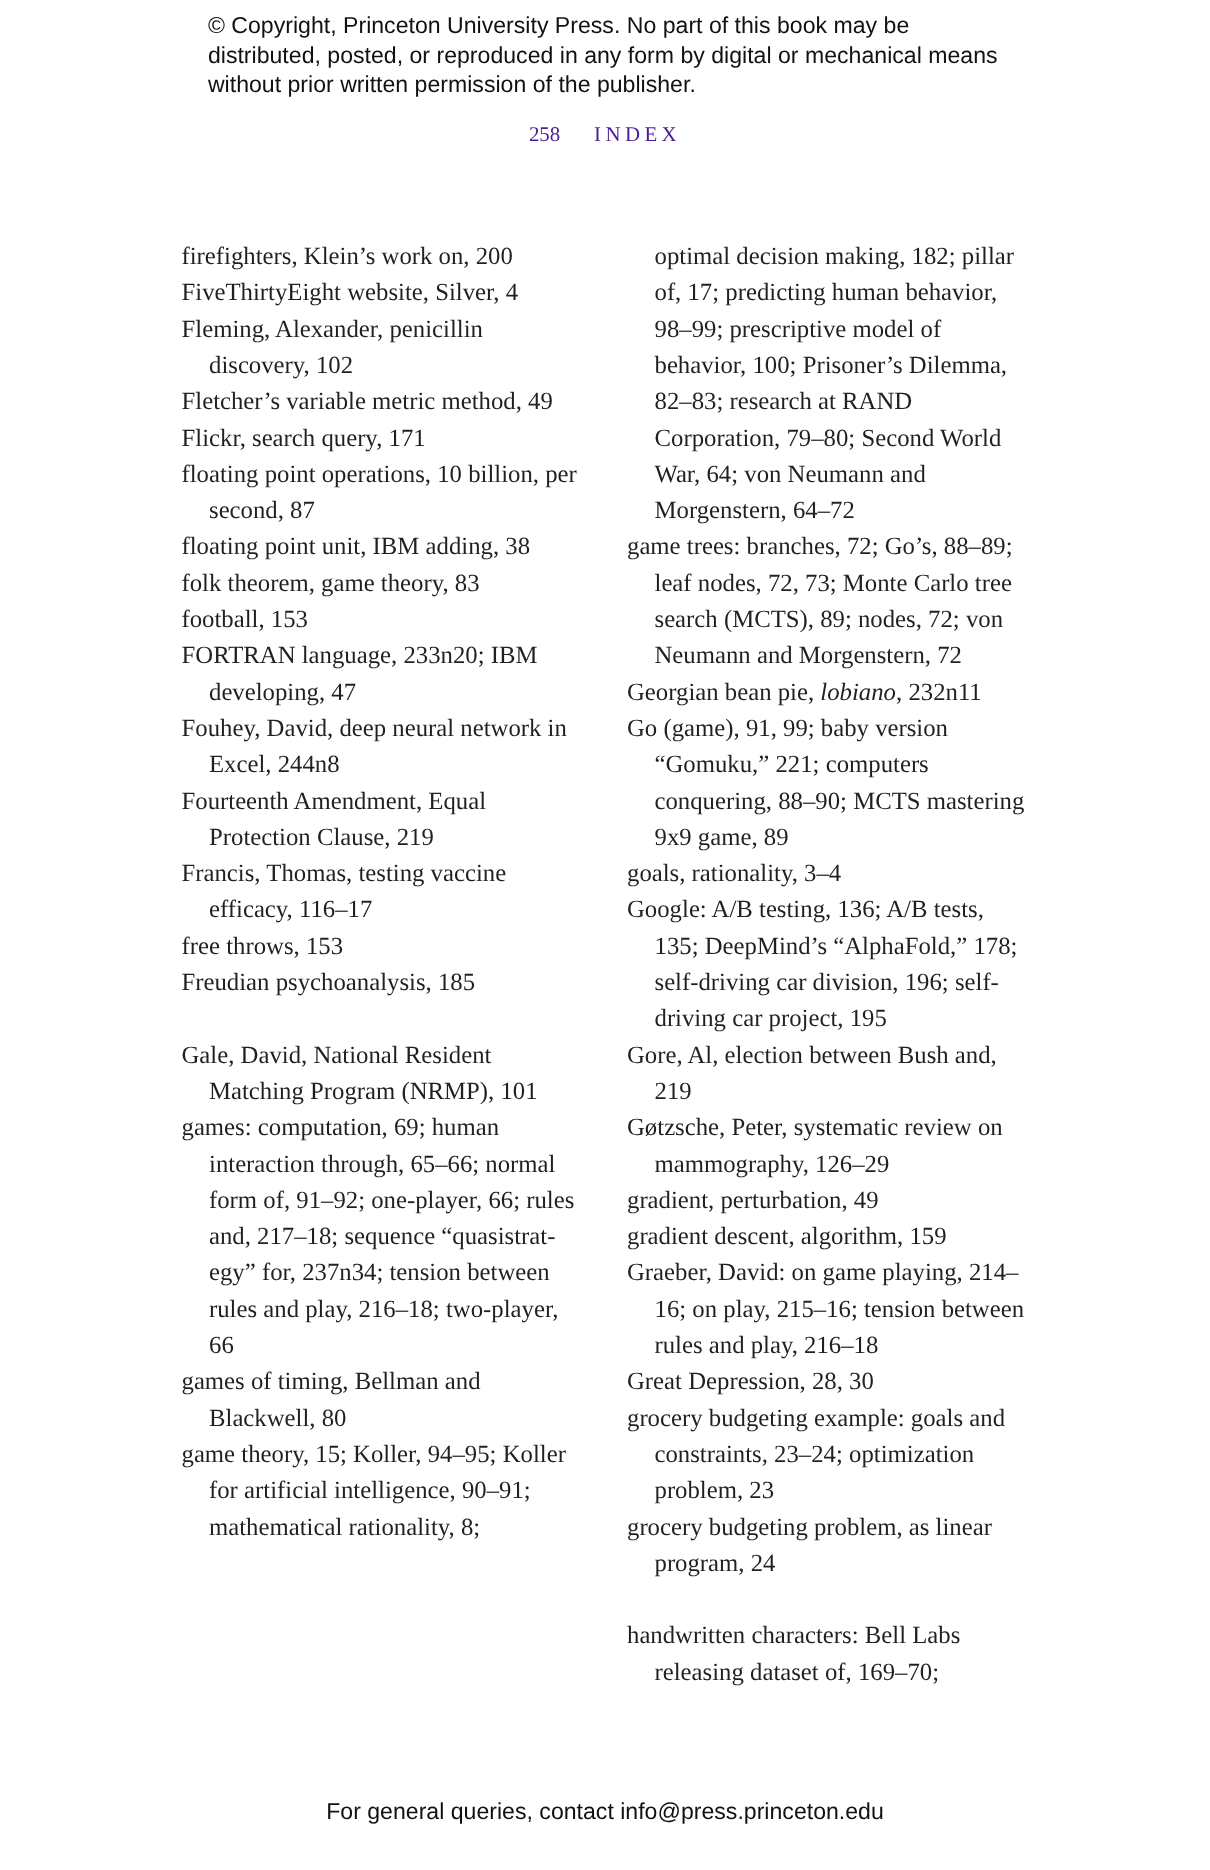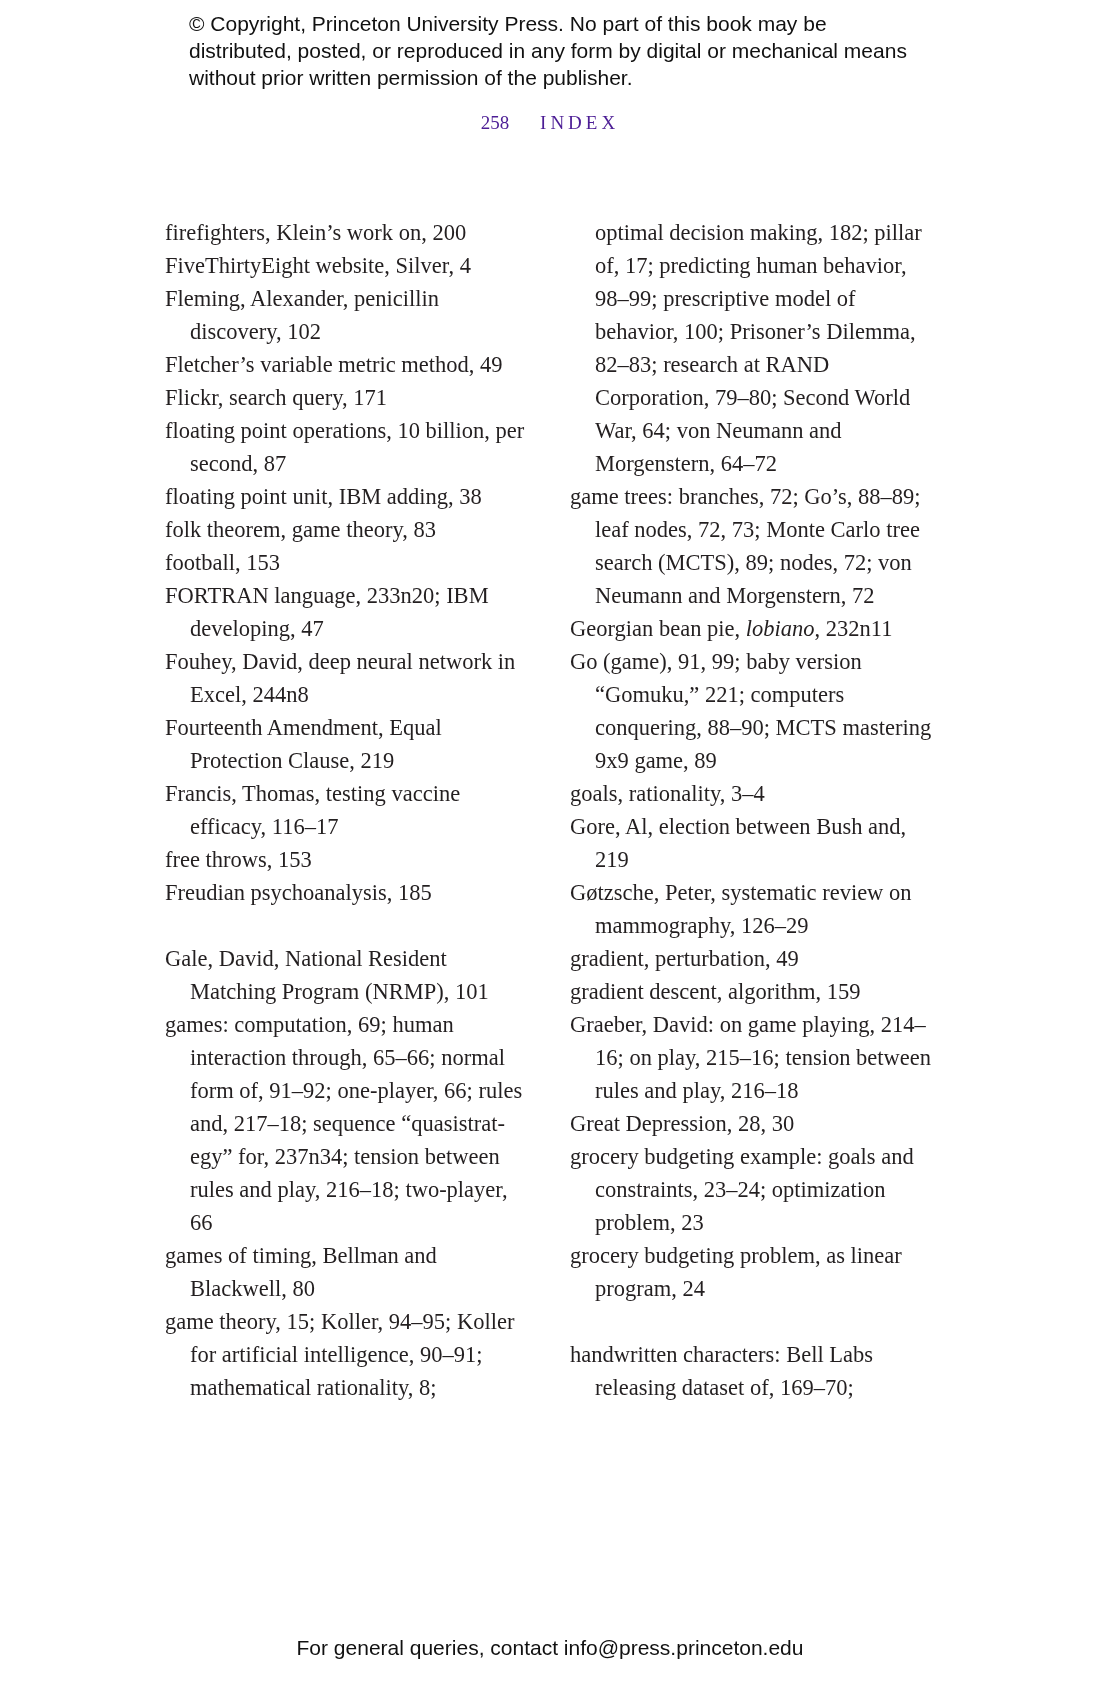--- a/index.html
+++ b/index.html
@@ -61,20 +61,21 @@
   <div class="entry">games of timing, Bellman and Blackwell, 80</div>
   <div class="entry">game theory, 15; Koller, 94–95; Koller for artificial intelligence, 90–91; mathematical rationality, 8;</div>
 </div>
 
 <div class="column col-right">
   <div class="entry cont">optimal decision making, 182; pillar of, 17; predicting human behavior, 98–99; prescriptive model of behavior, 100; Prisoner’s Dilemma, 82–83; research at RAND Corporation, 79–80; Second World War, 64; von Neumann and Morgenstern, 64–72</div>
   <div class="entry">game trees: branches, 72; Go’s, 88–89; leaf nodes, 72, 73; Monte Carlo tree search (MCTS), 89; nodes, 72; von Neumann and Morgenstern, 72</div>
   <div class="entry"><span>Georgian bean pie, </span><em>lobiano</em><span>, 232n11</span></div>
   <div class="entry">Go (game), 91, 99; baby version “Gomuku,” 221; computers conquering, 88–90; MCTS mastering 9x9 game, 89</div>
   <div class="entry">goals, rationality, 3–4</div>
+  <div class="entry">Google: A/B testing, 136; A/B tests, 135; DeepMind’s “AlphaFold,” 178; self-driving car division, 196; self-driving car project, 195</div>
   <div class="entry">Gore, Al, election between Bush and, 219</div>
   <div class="entry">Gøtzsche, Peter, systematic review on mammography, 126–29</div>
   <div class="entry">gradient, perturbation, 49</div>
   <div class="entry">gradient descent, algorithm, 159</div>
   <div class="entry">Graeber, David: on game playing, 214–16; on play, 215–16; tension between rules and play, 216–18</div>
   <div class="entry">Great Depression, 28, 30</div>
   <div class="entry">grocery budgeting example: goals and constraints, 23–24; optimization problem, 23</div>
   <div class="entry">grocery budgeting problem, as linear program, 24</div>
   <div class="gap"></div>
   <div class="entry">handwritten characters: Bell Labs releasing dataset of, 169–70;</div>

